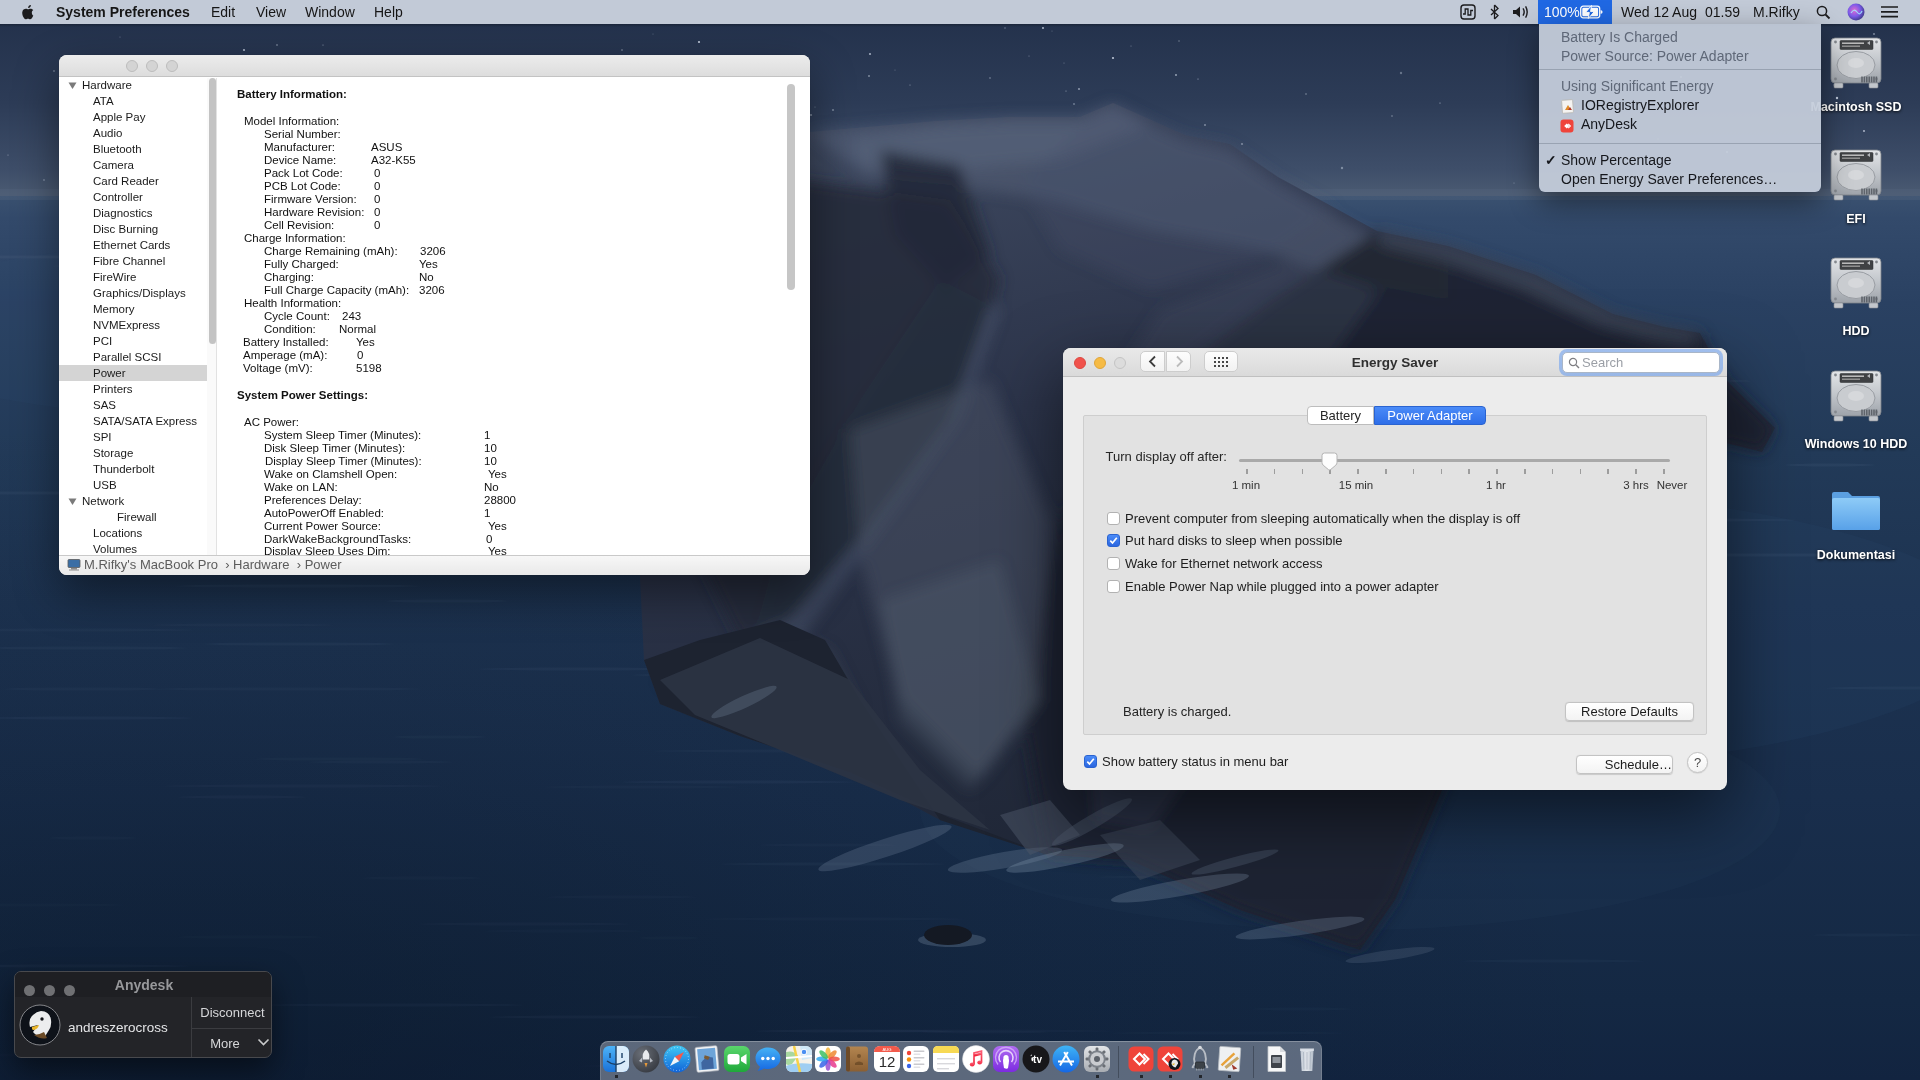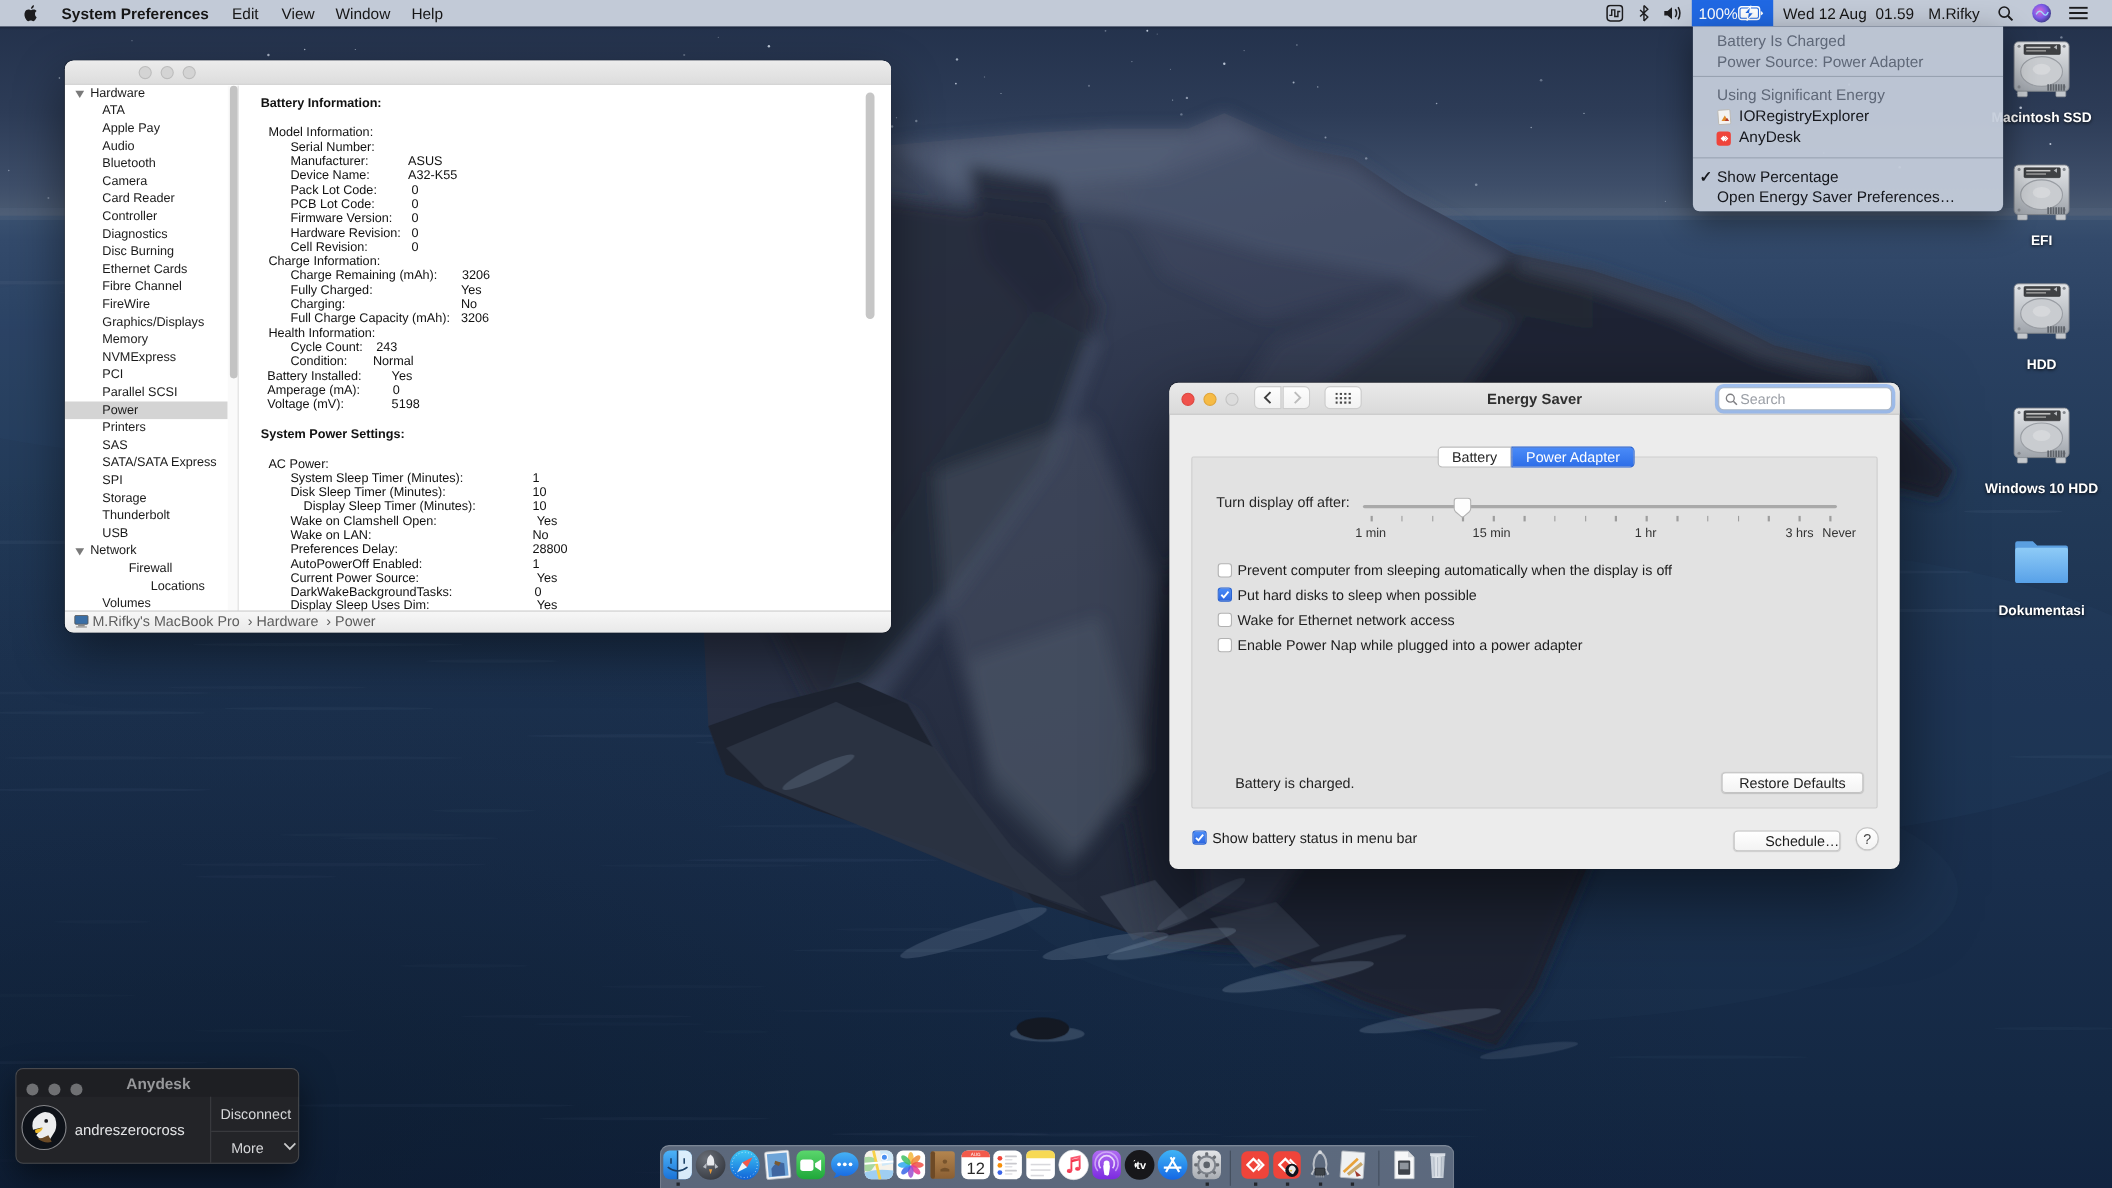--- a/index.html
+++ b/index.html
@@ -369,21 +369,21 @@
 <div class="abs" style="left:34px;top:406px;height:16px;line-height:16px;font-size:11.5px;color:#1a1a1a;white-space:nowrap;">Thunderbolt</div>
 
 <div class="abs" style="left:34px;top:422px;height:16px;line-height:16px;font-size:11.5px;color:#1a1a1a;white-space:nowrap;">USB</div>
 <svg class="abs" style="left:9px;top:442px" width="9" height="9" viewBox="0 0 9 9">
         <path d="M0.5,1.5 L8.5,1.5 L4.5,8 Z" fill="#7a7a7a"></path>
       </svg>
 <div class="abs" style="left:23px;top:438px;height:16px;line-height:16px;font-size:11.5px;color:#1a1a1a;white-space:nowrap;">Network</div>
 
 <div class="abs" style="left:34px;top:454px;height:16px;line-height:16px;font-size:11.5px;color:#1a1a1a;white-space:nowrap;margin-left:24px;">Firewall</div>
 
-<div class="abs" style="left:34px;top:470px;height:16px;line-height:16px;font-size:11.5px;color:#1a1a1a;white-space:nowrap;margin-left:44px;">Locations</div>
+<div class="abs" style="left:34px;top:470px;height:16px;line-height:16px;font-size:11.5px;color:#1a1a1a;white-space:nowrap;">Locations</div>
 
 <div class="abs" style="left:34px;top:486px;height:16px;line-height:16px;font-size:11.5px;color:#1a1a1a;white-space:nowrap;">Volumes</div>
 <div class="abs" style="left:148px;top:23px;width:10px;height:477px;background:#fafafa;border-right:1px solid #e2e2e2;"></div>
 <div class="abs" style="left:150px;top:23px;width:7px;height:266px;border-radius:4px;background:#c3c3c3;"></div>
 <div class="abs" style="left:728px;top:29px;width:8px;height:206px;border-radius:4px;background:#c6c6c6;"></div>
 <div class="abs" style="left:178px;top:32px;height:14px;line-height:14px;font-size:11.5px;color:#111;font-weight:bold;white-space:nowrap;">Battery Information:</div>
 <div class="abs" style="left:185px;top:59px;height:14px;line-height:14px;font-size:11.5px;color:#111;white-space:nowrap;">Model Information:</div>
 <div class="abs" style="left:205px;top:72px;height:14px;line-height:14px;font-size:11.5px;color:#111;white-space:nowrap;">Serial Number:</div>
 <div class="abs" style="left:205px;top:85px;height:14px;line-height:14px;font-size:11.5px;color:#111;white-space:nowrap;">Manufacturer:</div>
 <div class="abs" style="left:312px;top:85px;height:14px;line-height:14px;font-size:11.5px;color:#111;white-space:nowrap;">ASUS</div>
@@ -418,21 +418,21 @@
 <div class="abs" style="left:184px;top:293px;height:14px;line-height:14px;font-size:11.5px;color:#111;white-space:nowrap;">Amperage (mA):</div>
 <div class="abs" style="left:298px;top:293px;height:14px;line-height:14px;font-size:11.5px;color:#111;white-space:nowrap;">0</div>
 <div class="abs" style="left:184px;top:306px;height:14px;line-height:14px;font-size:11.5px;color:#111;white-space:nowrap;">Voltage (mV):</div>
 <div class="abs" style="left:297px;top:306px;height:14px;line-height:14px;font-size:11.5px;color:#111;white-space:nowrap;">5198</div>
 <div class="abs" style="left:178px;top:333px;height:14px;line-height:14px;font-size:11.5px;color:#111;font-weight:bold;white-space:nowrap;">System Power Settings:</div>
 <div class="abs" style="left:185px;top:360px;height:14px;line-height:14px;font-size:11.5px;color:#111;white-space:nowrap;">AC Power:</div>
 <div class="abs" style="left:205px;top:373px;height:14px;line-height:14px;font-size:11.5px;color:#111;white-space:nowrap;">System Sleep Timer (Minutes):</div>
 <div class="abs" style="left:425px;top:373px;height:14px;line-height:14px;font-size:11.5px;color:#111;white-space:nowrap;">1</div>
 <div class="abs" style="left:205px;top:386px;height:14px;line-height:14px;font-size:11.5px;color:#111;white-space:nowrap;">Disk Sleep Timer (Minutes):</div>
 <div class="abs" style="left:425px;top:386px;height:14px;line-height:14px;font-size:11.5px;color:#111;white-space:nowrap;">10</div>
-<div class="abs" style="left:217px;top:399px;height:14px;line-height:14px;font-size:11.5px;color:#111;white-space:nowrap;">Display Sleep Timer (Minutes):</div>
+<div class="abs" style="left:206px;top:399px;height:14px;line-height:14px;font-size:11.5px;color:#111;white-space:nowrap;">Display Sleep Timer (Minutes):</div>
 <div class="abs" style="left:425px;top:399px;height:14px;line-height:14px;font-size:11.5px;color:#111;white-space:nowrap;">10</div>
 <div class="abs" style="left:205px;top:412px;height:14px;line-height:14px;font-size:11.5px;color:#111;white-space:nowrap;">Wake on Clamshell Open:</div>
 <div class="abs" style="left:429px;top:412px;height:14px;line-height:14px;font-size:11.5px;color:#111;white-space:nowrap;">Yes</div>
 <div class="abs" style="left:205px;top:425px;height:14px;line-height:14px;font-size:11.5px;color:#111;white-space:nowrap;">Wake on LAN:</div>
 <div class="abs" style="left:425px;top:425px;height:14px;line-height:14px;font-size:11.5px;color:#111;white-space:nowrap;">No</div>
 <div class="abs" style="left:205px;top:438px;height:14px;line-height:14px;font-size:11.5px;color:#111;white-space:nowrap;">Preferences Delay:</div>
 <div class="abs" style="left:425px;top:438px;height:14px;line-height:14px;font-size:11.5px;color:#111;white-space:nowrap;">28800</div>
 <div class="abs" style="left:205px;top:451px;height:14px;line-height:14px;font-size:11.5px;color:#111;white-space:nowrap;">AutoPowerOff Enabled:</div>
 <div class="abs" style="left:425px;top:451px;height:14px;line-height:14px;font-size:11.5px;color:#111;white-space:nowrap;">1</div>
 <div class="abs" style="left:205px;top:464px;height:14px;line-height:14px;font-size:11.5px;color:#111;white-space:nowrap;">Current Power Source:</div>

